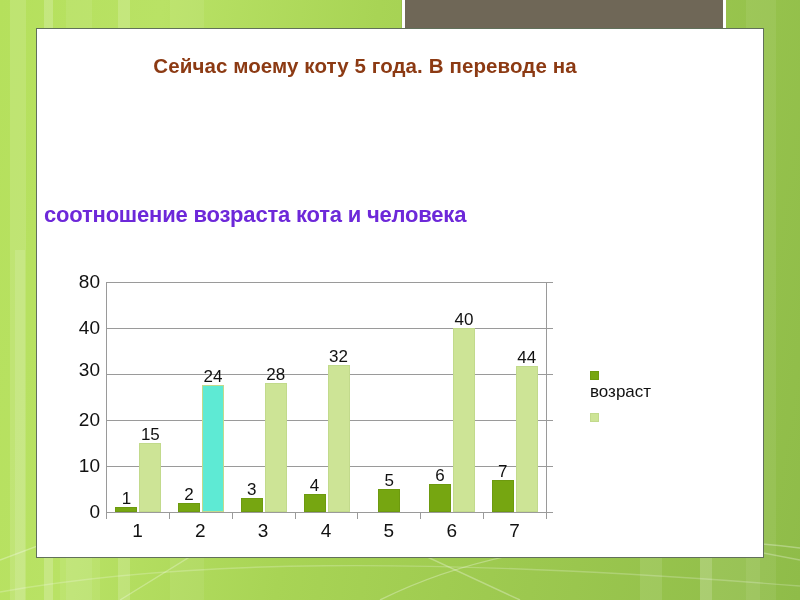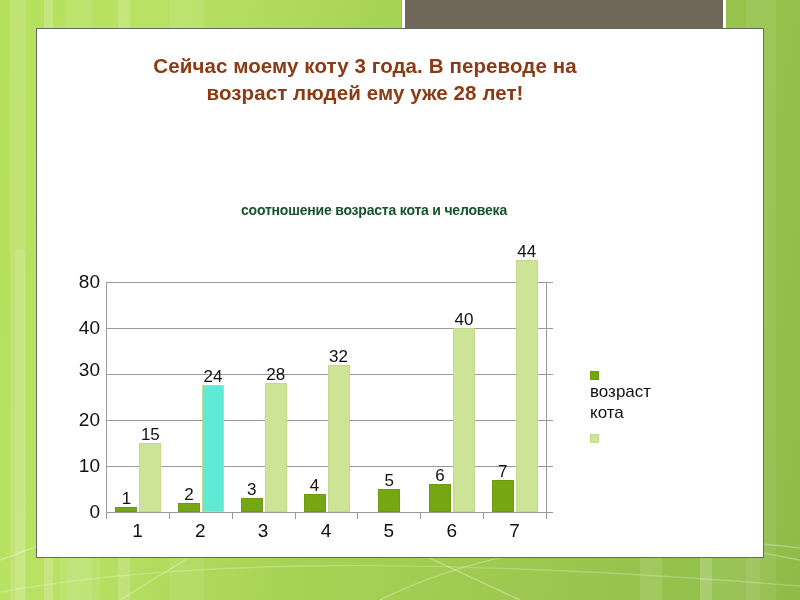--- a/index.html
+++ b/index.html
@@ -34,22 +34,22 @@
   #content-panel{position:absolute;left:36px;top:28px;width:728px;height:530px;
     background:#ffffff;border:1px solid #61705a;box-sizing:border-box;}
 
   
   #headline{position:absolute;left:60px;top:52px;width:610px;text-align:center;
     color:#8c3a13;font-weight:bold;font-size:20.5px;line-height:27px;letter-spacing:.1px;}
   #headline .l{display:block;white-space:pre;}
 
   
   #chart-block{position:absolute;left:44px;top:172px;width:700px;height:380px;}
-  #chart-title{position:absolute;left:0;top:30px;width:660px;text-align:center;
-    font-size:14px;font-weight:bold;color:#14532d;letter-spacing:-.2px;}
+  #chart-title{position:absolute;left:0;top:30px;width:660px;text-align:left;
+    font-size:22px;font-weight:bold;color:#6d28d9;letter-spacing:-.2px;}
 
   #plot-wrap{position:absolute;left:16px;top:110px;width:610px;height:250px;}
 
   #y-axis-labels{position:absolute;left:0;top:0;width:40px;height:230px;}
   #y-axis-labels div{position:absolute;right:0;transform:translateY(-50%);
     font-size:19px;color:#111;text-align:right;}
 
   #plot{position:absolute;left:46px;top:0;width:440px;height:230px;
     border-left:1px solid #9a9a9a;box-sizing:border-box;}
   #grid{position:absolute;inset:0;}
@@ -104,22 +104,21 @@
   </svg>
 </div>
 
 <div id="top-banner">
   <div class="fill"></div>
 </div>
 
 <div id="content-panel"></div>
 
 <div id="headline">
-  <span class="l">Сейчас моему коту 3 года. В переводе на</span>
-  <span class="l">возраст людей ему уже 28 лет!</span>
+  <span class="l">Сейчас моему коту 5 года. В переводе на</span>
 </div>
 
 <div id="chart-block">
 
   <div id="chart-title">соотношение возраста кота и человека</div>
 
   <div id="plot-wrap">
 
     <div id="y-axis-labels">
         <div style="top: 230px;">0</div>
@@ -182,21 +181,21 @@
               <span class="vlabel">6</span>
             </div>
             <div class="bar human" style="height: 184px; background: rgb(205, 228, 150);">
               <span class="vlabel">40</span>
             </div>
           </div>
           <div class="group">
             <div class="bar cat" style="height: 32.2px; background: rgb(118, 166, 17);">
               <span class="vlabel">7</span>
             </div>
-            <div class="bar human" style="height: 252px; background: rgb(205, 228, 150);">
+            <div class="bar human" style="height: 146px; background: rgb(205, 228, 150);">
               <span class="vlabel">44</span>
             </div>
           </div>
         </div>
     </div>
 
     <div id="plot-right-edge"></div>
     <div id="right-ticks">
         <div class="rt" style="top: 230px;"></div>
         <div class="rt" style="top: 184px;"></div>
@@ -220,17 +219,17 @@
         <div>1</div>
         <div>2</div>
         <div>3</div>
         <div>4</div>
         <div>5</div>
         <div>6</div>
         <div>7</div>
       </div>
 
     <div id="legend">
-        <div class="legend-row"><span class="legend-swatch cat" style="background: rgb(118, 166, 17);"></span><span class="legend-text"><div>возраст</div><div>кота</div></span></div>
+        <div class="legend-row"><span class="legend-swatch cat" style="background: rgb(118, 166, 17);"></span><span class="legend-text"><div>возраст</div></span></div>
         <div class="legend-row"><span class="legend-swatch human" style="background: rgb(205, 228, 150);"></span><span class="legend-text"><div></div></span></div>
       </div>
   </div>
 </div>
 
 </body></html>

